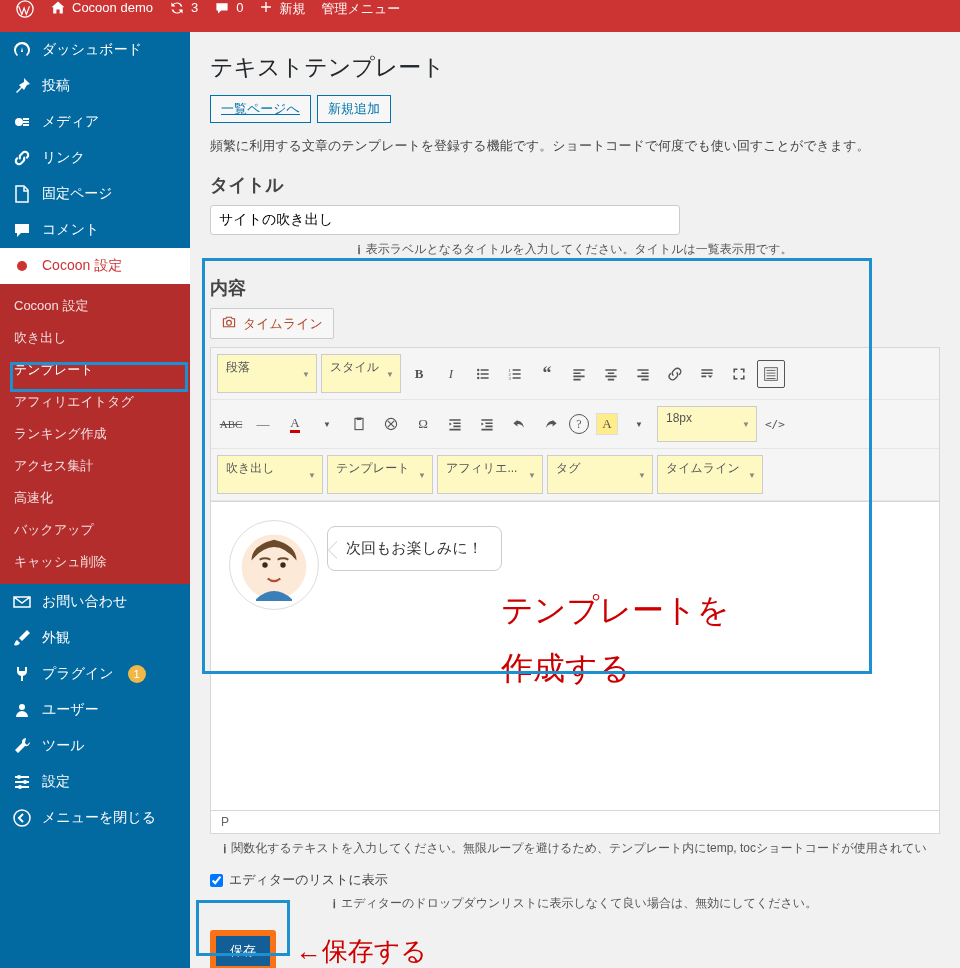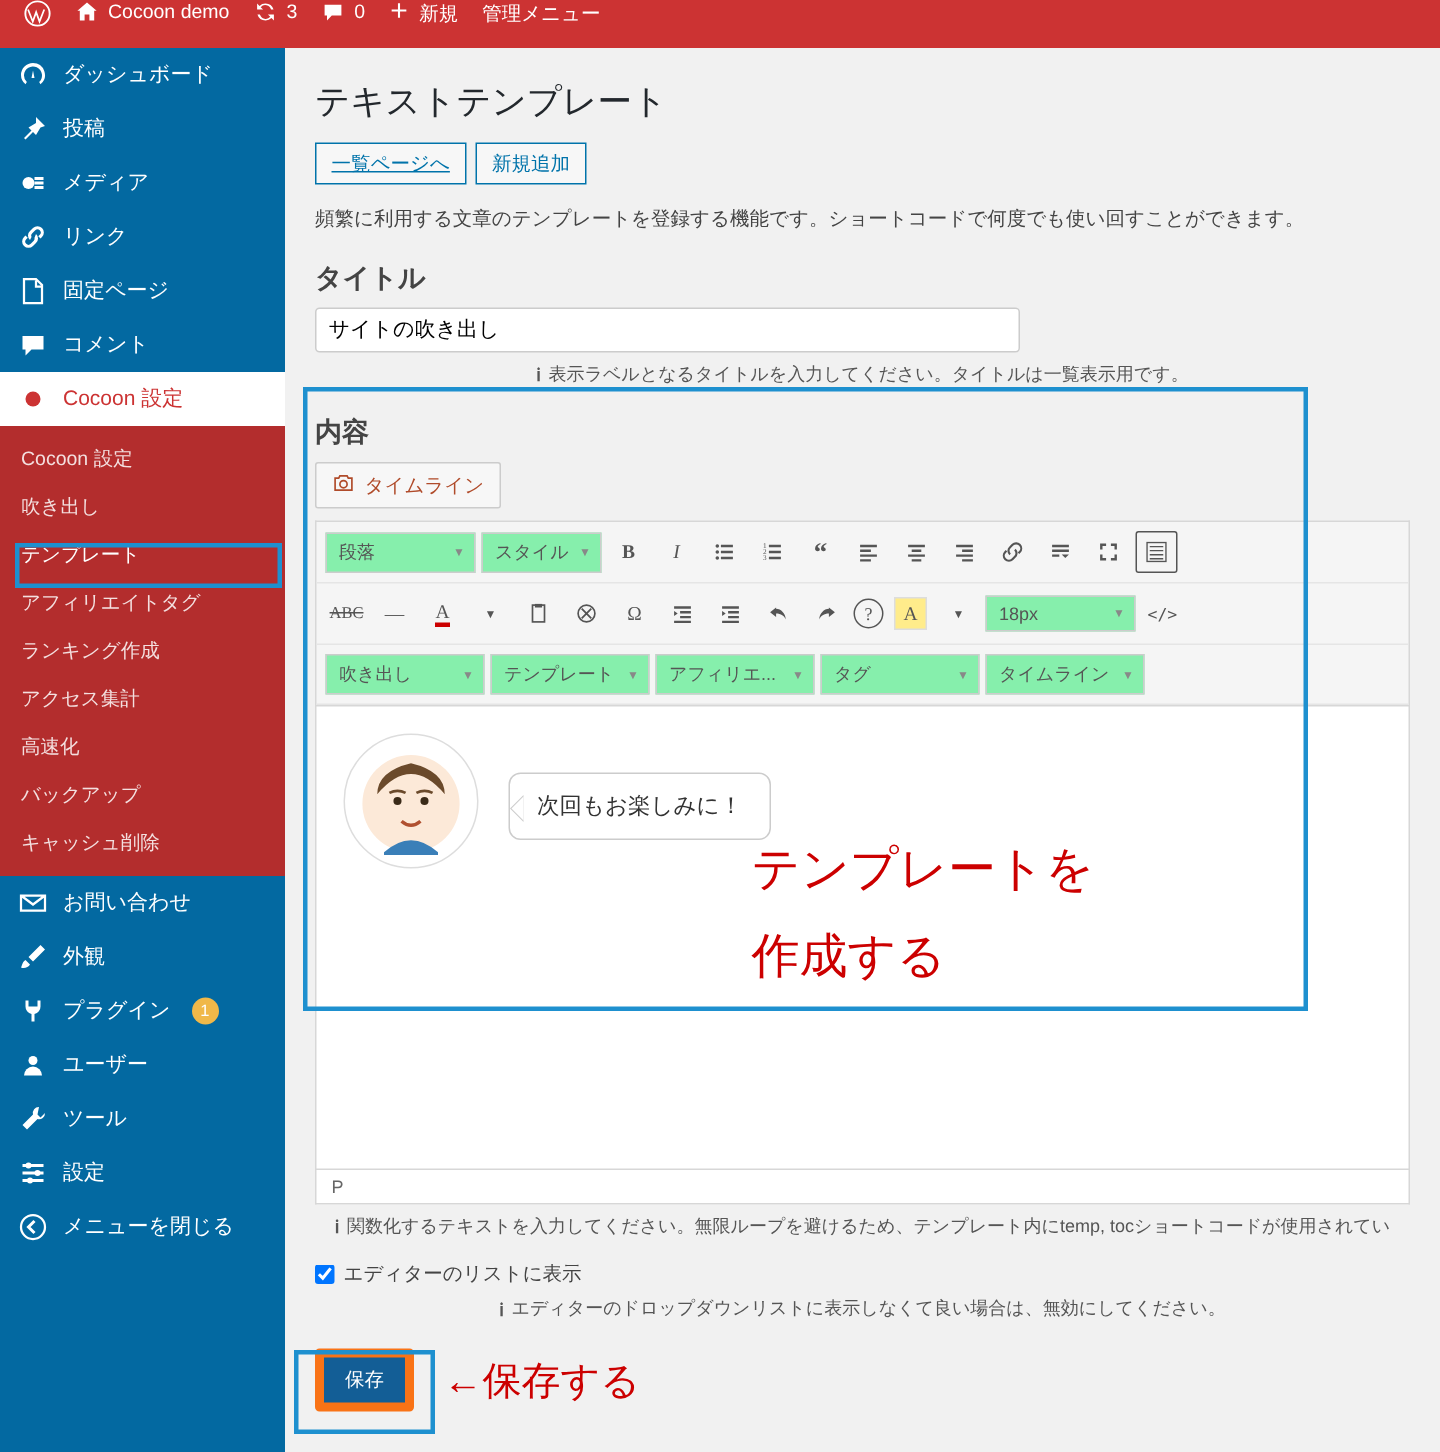--- a/index.html
+++ b/index.html
@@ -35,30 +35,30 @@
 .info-ico::before { content: "ℹ"; font-weight:bold; color:#555; }
 
 
 .editor-wrap { margin-top: 6px; }
 .add-media { display: inline-flex; align-items: center; gap: 6px; border: 1px solid #ccc; padding: 5px 10px; font-size: 13px; color: #b04b2a; background: #f7f7f7; cursor: pointer; border-radius: 2px; margin-bottom: 8px; }
 .add-media .cam { color: #b04b2a; }
 .toolbar-rows { border: 1px solid #d7d7d7; background: #f5f5f5; border-bottom: none; }
 .toolbar { display: flex; align-items: center; gap: 4px; padding: 6px; border-bottom: 1px solid #e5e5e5; flex-wrap: wrap; }
 .tb-btn { width: 28px; height: 28px; display: inline-flex; align-items: center; justify-content: center; cursor: pointer; color: #555; border-radius: 2px; font-family: Georgia, serif; }
 .tb-btn.square { border: 1px solid #555; font-size: 11px; padding:0 2px; }
-.tb-select { border: 1px solid #ccc; background: #86efac; padding: 4px 20px 4px 8px; font-size: 12px; color: #555; cursor: pointer; position: relative; display: inline-flex; align-items: flex-end; min-width: 90px; }
+.tb-select { border: 1px solid #ccc; background: #fef9c3; padding: 4px 20px 16px 8px; font-size: 12px; color: #555; cursor: pointer; position: relative; display: inline-flex; align-items: flex-end; min-width: 90px; }
 .tb-select::after { content: "▼"; position: absolute; right: 6px; top: 50%; transform: translateY(-50%); font-size: 8px; color: #888; }
 .tb-icon svg { width: 16px; height: 16px; fill: #555; }
 .hlA { background: #ffec8b; width: 22px; height: 22px; display:inline-flex; align-items:center; justify-content:center; border:1px solid #ddd; font-family:Georgia,serif;}
 .colorA { border-bottom: 3px solid #c00; padding-bottom: 0px; font-family:Georgia,serif; display:inline-block; line-height:14px;}
 .toolbar3 .tb-select{min-width:106px;}
 .tag-btn{font-family:monospace;font-size:11px;color:#555;padding:0 4px;cursor:pointer;}
 
 .editor-body { border: 1px solid #d7d7d7; background: #fff; min-height: 310px; padding: 18px; position: relative; }
-.bubble-row { display: flex; align-items: center; gap: 20px; }
+.bubble-row { display: flex; align-items: flex-start; gap: 8px; }
 .avatar { width: 90px; height: 90px; border-radius: 50%; border: 1px solid #ddd; background: #fff; display: flex; align-items: center; justify-content: center; overflow:hidden; }
 .avatar svg{width:72px;height:72px;}
 .bubble { position: relative; background: #fff; border: 1px solid #ccc; border-radius: 8px; padding: 12px 18px; font-size: 15px; color: #333; margin-top: 6px; }
 .bubble::before { content: ""; position: absolute; left: -9px; top: 14px; border: 9px solid transparent; border-right-color: #ccc; }
 .bubble::after { content: ""; position: absolute; left: -7px; top: 15px; border: 8px solid transparent; border-right-color: #fff; }
 
 .overlay-text { position: absolute; color: #c00; font-size: 32px; font-weight: 400; line-height: 1.8; font-family: "Hiragino Mincho ProN", serif; }
 .pathbar { border: 1px solid #d7d7d7; border-top: none; background: #fff; padding: 4px 10px; font-size: 12px; color: #666; }
 
 .checkbox-row { margin-top: 14px; display: flex; align-items: center; gap: 6px; font-size: 13px; }

